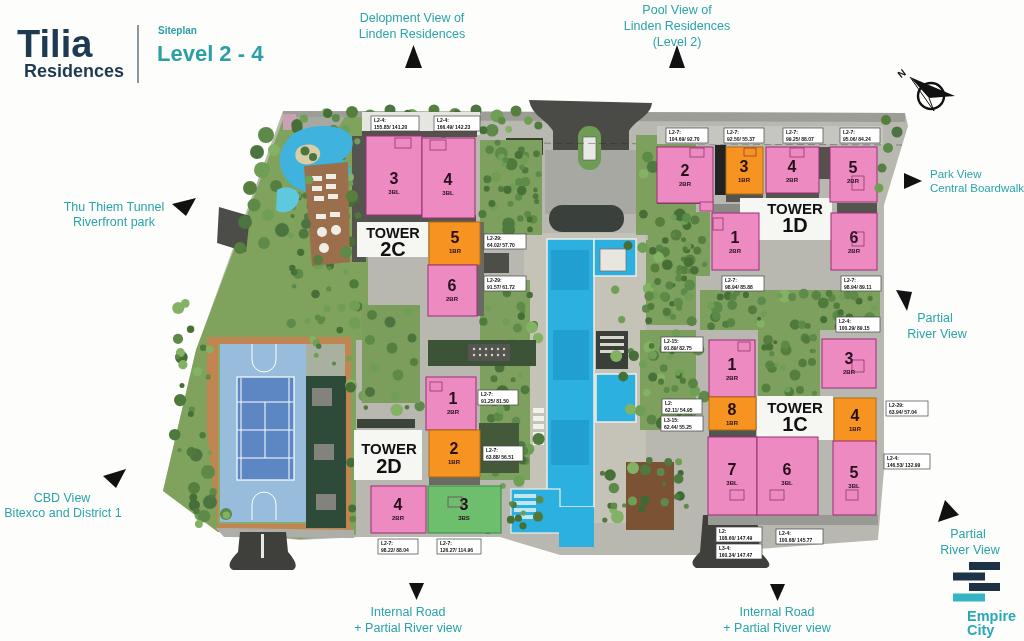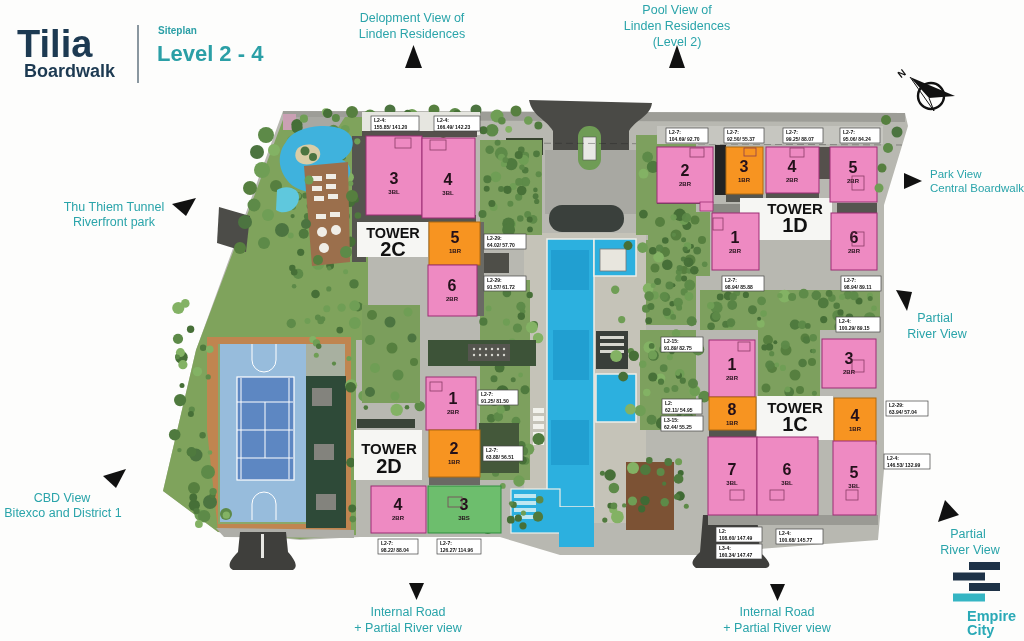--- a/index.html
+++ b/index.html
@@ -1105,20 +1105,20 @@
     <rect x="969" y="562" width="31" height="8" fill="#1e3247"></rect>
     <rect x="953" y="572.5" width="32" height="8" fill="#1e3247"></rect>
     <rect x="969" y="583" width="31" height="8" fill="#1e3247"></rect>
     <rect x="953" y="593.5" width="32" height="8" fill="#35b5c3"></rect>
     <text x="967" y="621" font-size="14.5" font-weight="bold" fill="#2aa9b6">Empire</text>
     <text x="967" y="635" font-size="14.5" font-weight="bold" fill="#2aa9b6">City</text>
   </g>
 </svg>
 
 <div style="position:absolute;left:17px;top:26px;color:#1d3a52;font-weight:bold;font-size:38px;line-height:36px;">Tilia</div>
-<div style="position:absolute;left:24px;top:61px;color:#1d3a52;font-weight:bold;font-size:18px;">Boardwalk</div>
+<div style="position:absolute;left:24px;top:61px;color:#1d3a52;font-weight:bold;font-size:18px;">Residences</div>
 
 <div style="position:absolute;left:137px;top:25px;width:2px;height:58px;background:#8a97a0;"></div>
 
 <div style="position:absolute;left:158px;top:25px;color:#2b9fa6;font-weight:bold;font-size:10px;">Siteplan</div>
 <div style="position:absolute;left:157px;top:41px;color:#2b9fa6;font-weight:bold;font-size:22px;">Level 2 - 4</div>
 
 </div>
 
 </body></html>

